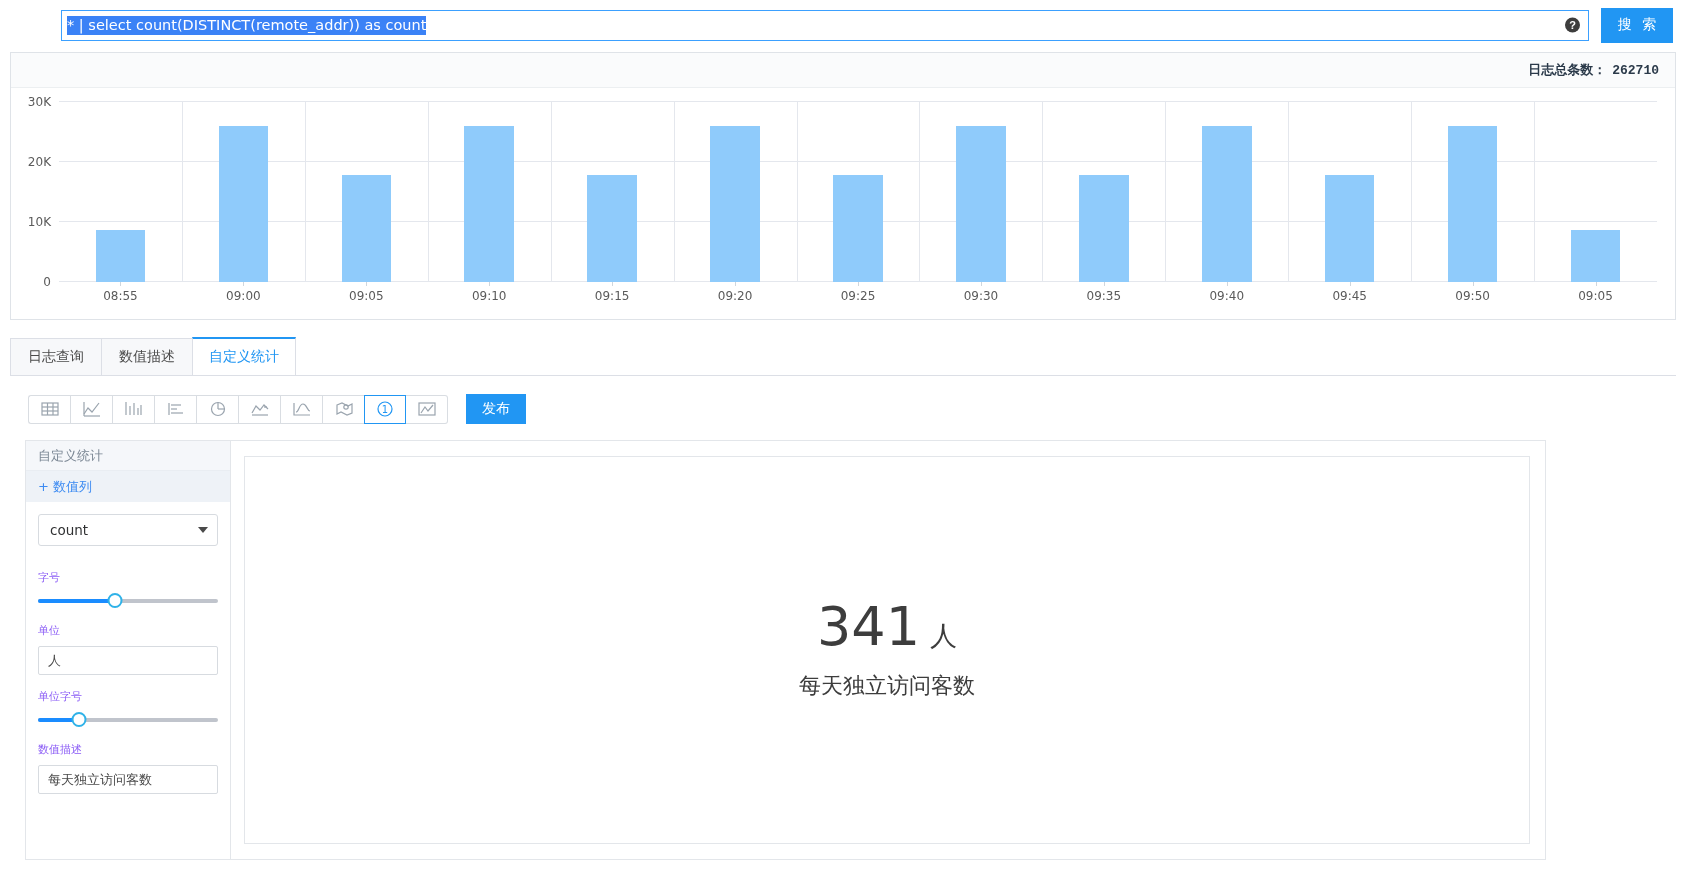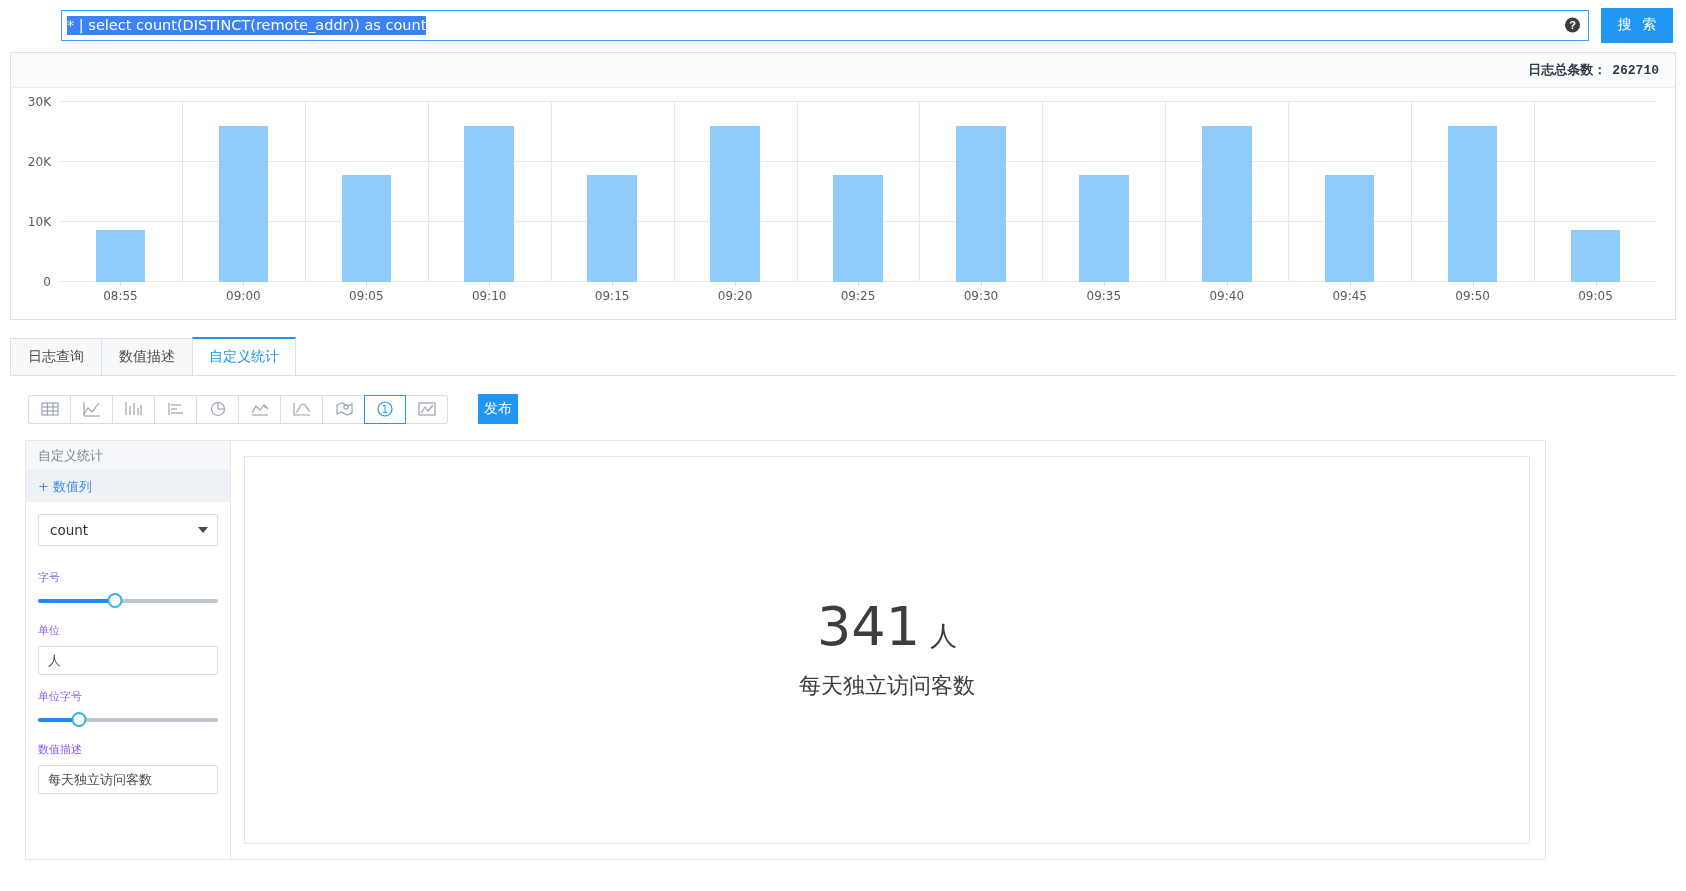--- a/index.html
+++ b/index.html
@@ -160,22 +160,22 @@
     border-right: 1px solid #d9dde2;
     border-radius: 0 3px 3px 0;
   }
   .icon-btn.active {
     border: 1px solid #2196f3;
     position: relative; z-index: 3;
   }
   .icon-btn.active + .icon-btn { border-left: none; }
   .icon-btn svg { display: block; }
   .publish-btn {
-    margin-left: 30px;
-    height: 30px; width: 40px;
+    margin-left: 18px;
+    height: 30px; width: 60px;
     background: #2196f3; color: #fff;
     border: none; font-size: 14px;
     display: flex; align-items: center; justify-content: center;
     cursor: pointer;
     font-family: "DejaVu Sans", sans-serif;
   }
 
   
   .editor {
     position: absolute; left: 25px; top: 440px;

